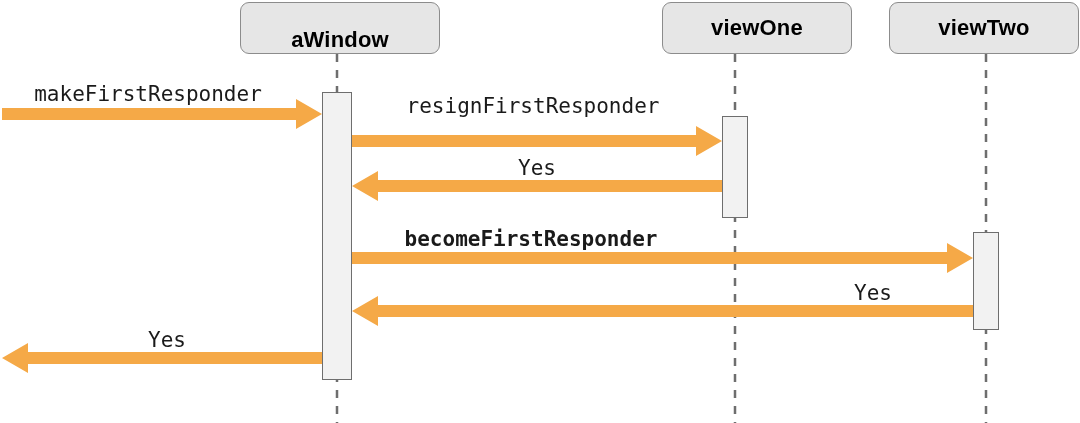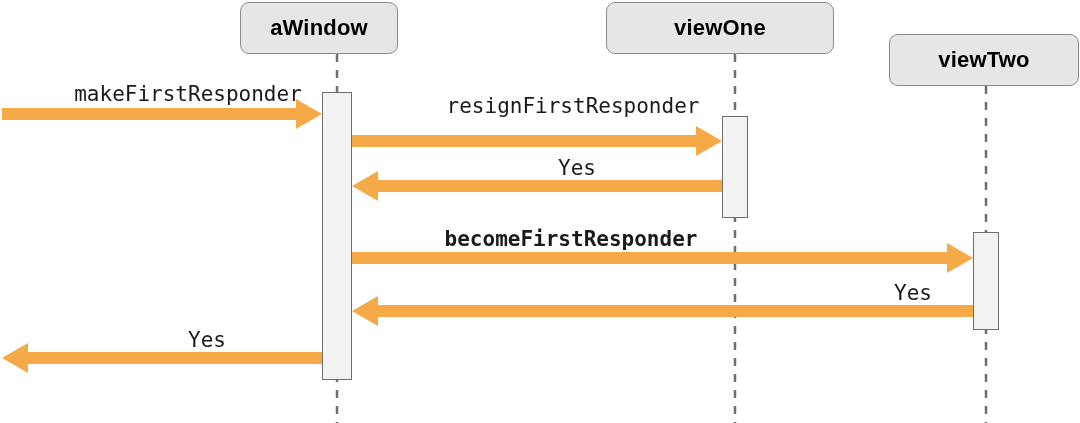--- a/index.html
+++ b/index.html
@@ -51,21 +51,20 @@
     position: absolute;
     font-family: "DejaVu Sans Mono", monospace;
     font-size: 21px;
     color: #1a1a1a;
     white-space: nowrap;
     line-height: 1;
   }
   .msg-label.center {
     text-align: center;
     transform: translateX(-50%);
-    margin-left: 40px;
   }
 </style>
 </head>
 <body>
 
 <div id="diagram-root">
 
   <svg id="diagram-svg" viewBox="0 0 1080 423" xmlns="http://www.w3.org/2000/svg">
     <g id="lifeline-dashes">
         <line x1="337" x2="337" y1="54" y2="423" stroke="#6e6e6e" stroke-width="2.5" stroke-dasharray="8 8"></line>
@@ -76,27 +75,27 @@
         <polygon points="2,108 296,108 296,99 322,114 296,129 296,120 2,120" fill="#F5A947"></polygon>
         <polygon points="352,135 696,135 696,126 722,141 696,156 696,147 352,147" fill="#F5A947"></polygon>
         <polygon points="722,180 378,180 378,171 352,186 378,201 378,192 722,192" fill="#F5A947"></polygon>
         <polygon points="352,252 947,252 947,243 973,258 947,273 947,264 352,264" fill="#F5A947"></polygon>
         <polygon points="973,305 378,305 378,296 352,311 378,326 378,317 973,317" fill="#F5A947"></polygon>
         <polygon points="322,352 28,352 28,343 2,358 28,373 28,364 322,364" fill="#F5A947"></polygon>
       </g>
   </svg>
 
   <div id="lifeline-heads">
-      <div class="lifeline-head" style="left: 240px; top: 2px; width: 158px; height: 52px;">
+      <div class="lifeline-head" style="left: 240px; top: 2px; width: 200px; height: 52px; align-items: flex-end;">
         <span>aWindow</span>
       </div>
-      <div class="lifeline-head" style="left: 606px; top: 2px; width: 228px; height: 52px;">
+      <div class="lifeline-head" style="left: 662px; top: 2px; width: 190px; height: 52px;">
         <span>viewOne</span>
       </div>
-      <div class="lifeline-head" style="left: 889px; top: 2px; width: 190px; height: 52px; margin-top: 32px;">
+      <div class="lifeline-head" style="left: 889px; top: 2px; width: 190px; height: 52px;">
         <span>viewTwo</span>
       </div>
     </div>
   <div id="activations">
       <div class="activation" style="left: 322px; top: 92px; width: 30px; height: 288px;"></div>
       <div class="activation" style="left: 722px; top: 116px; width: 26px; height: 102px;"></div>
       <div class="activation" style="left: 973px; top: 232px; width: 26px; height: 98px;"></div>
     </div>
   <div id="message-labels">
       <div class="msg-label center" style="left: 148px; top: 84px;">makeFirstResponder</div>

